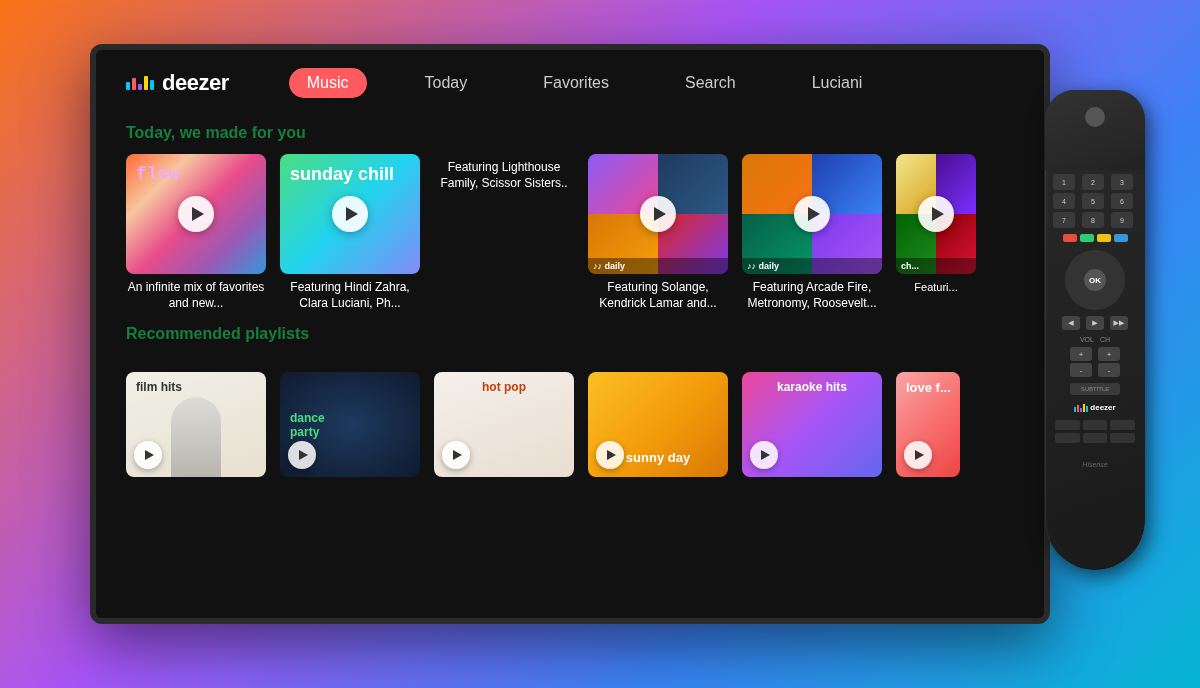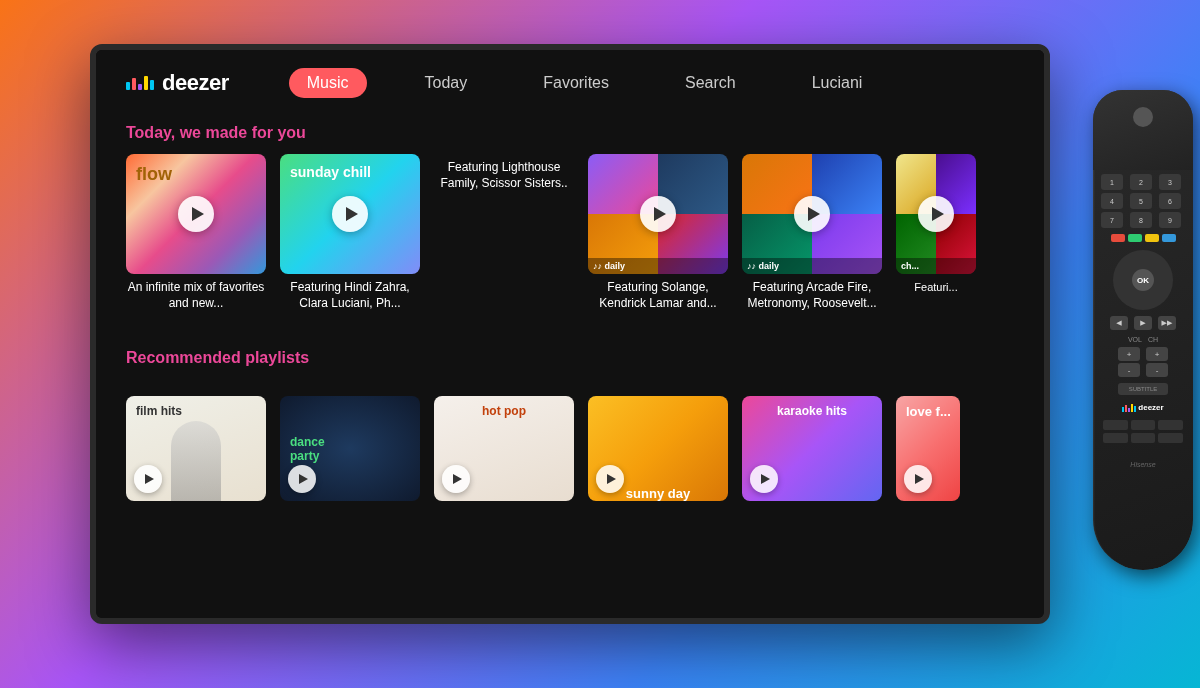--- a/index.html
+++ b/index.html
@@ -83,21 +83,21 @@
       border-radius: 20px;
     }
 
     .nav-item.active {
       background: #ff5a5f;
       color: white;
     }
 
     
     .section-title {
-      color: #ec4899;
+      color: #15803d;
       font-size: 16px;
       font-weight: 600;
       padding: 8px 30px 12px;
     }
 
     
     .cards-row {
       display: flex;
       gap: 14px;
       padding: 0 30px;
@@ -157,39 +157,40 @@
       background: linear-gradient(135deg, #ff6b35, #f7c59f, #e74c8b, #9b59b6, #3498db);
       width: 100%;
       height: 100%;
       position: absolute;
     }
 
     .flow-label {
       position: absolute;
       top: 10px;
       left: 10px;
-      color: #a16207;
+      color: #f0abfc;
       font-size: 18px;
       font-weight: bold;
       z-index: 2;
+      font-family: Liberation Mono, monospace;
     }
 
     .sunday-bg {
       background: linear-gradient(135deg, #4ade80, #22d3ee, #818cf8);
       width: 100%;
       height: 100%;
       position: absolute;
     }
 
     .sunday-label {
       position: absolute;
       top: 10px;
       left: 10px;
       color: white;
-      font-size: 14px;
+      font-size: 18px;
       font-weight: bold;
       z-index: 2;
     }
 
     .monday-bg {
       background: linear-gradient(135deg, #c084fc, #a855f7, #ec4899, #f472b6);
       width: 100%;
       height: 100%;
       position: absolute;
     }
@@ -240,21 +241,20 @@
 
     .remote-body {
       width: 100px;
       height: 480px;
       background: linear-gradient(160deg, #2a2a2a, #1a1a1a);
       border-radius: 30px 30px 50px 50px;
       position: absolute;
       left: 15px;
       top: 30px;
       box-shadow: 4px 6px 20px rgba(0,0,0,0.6), inset 1px 1px 2px rgba(255,255,255,0.1);
-      margin-left: 48px;
     }
 
     .remote-top {
       width: 100px;
       height: 80px;
       background: linear-gradient(160deg, #333, #222);
       border-radius: 30px 30px 0 0;
       display: flex;
       flex-direction: column;
       align-items: center;
@@ -376,21 +376,21 @@
       white-space: nowrap;
       text-align: right;
     }
 
     .sunny-bg {
       background: linear-gradient(135deg, #fbbf24, #f59e0b, #d97706);
     }
 
     .sunny-label {
       position: absolute;
-      bottom: 0;
+      bottom: 12px;
       left: 50%;
       transform: translateX(-50%);
       font-size: 13px;
       font-weight: bold;
       color: white;
       z-index: 2;
       white-space: nowrap;
     }
 
     .karaoke-bg {
@@ -575,21 +575,21 @@
             <div class="album-cell" style="background:linear-gradient(135deg,#006400,#228b22);"></div>
             <div class="album-cell" style="background:linear-gradient(135deg,#8b0000,#dc143c);"></div>
           </div>
           <div class="daily-overlay">ch...</div>
           <div class="play-btn"></div>
         </div>
         <div class="card-label" style="font-size:11px;">Featuri...</div>
       </div>
     </div>
 
-    <div class="section-title" style="margin-top:30px;">Recommended playlists</div>
+    <div class="section-title" style="margin-top:6px;">Recommended playlists</div>
 
     <div class="cards-row" style="padding-top:17px;">
 
       <div class="card">
         <div class="playlist-card-thumb film-hits">
           <div class="film-label">film hits</div>
 
           <div style="position:absolute;bottom:0;left:50%;transform:translateX(-50%);width:50px;height:80px;background:linear-gradient(180deg,#ccc,#888);border-radius:25px 25px 0 0;opacity:0.5;"></div>
           <div class="playlist-play-btn"></div>
         </div>

